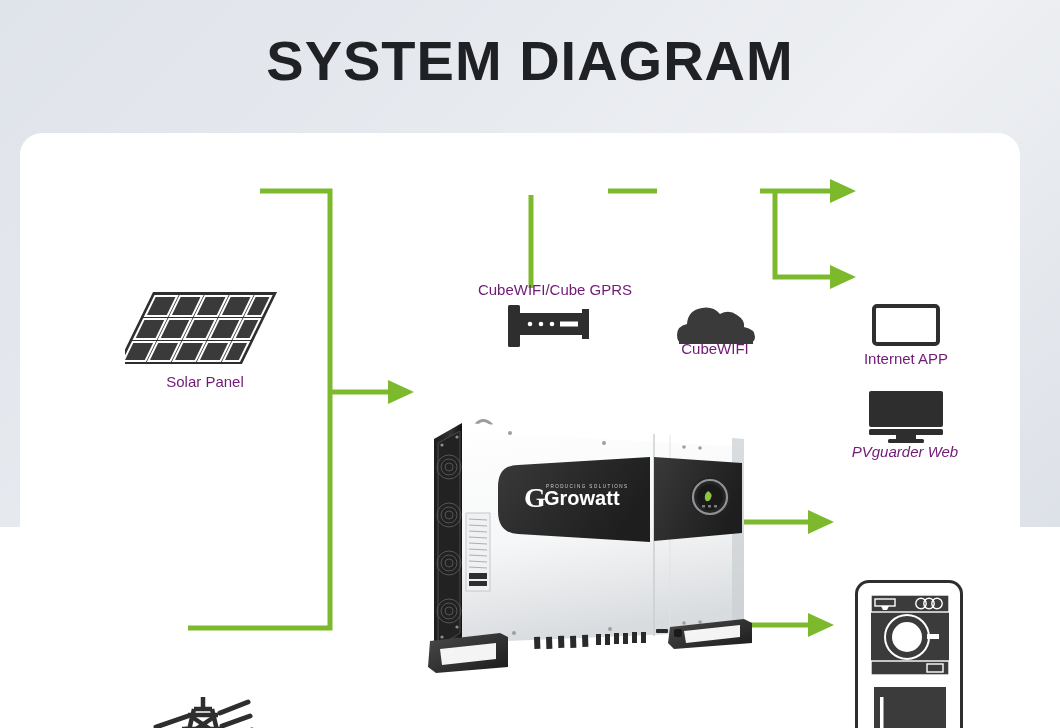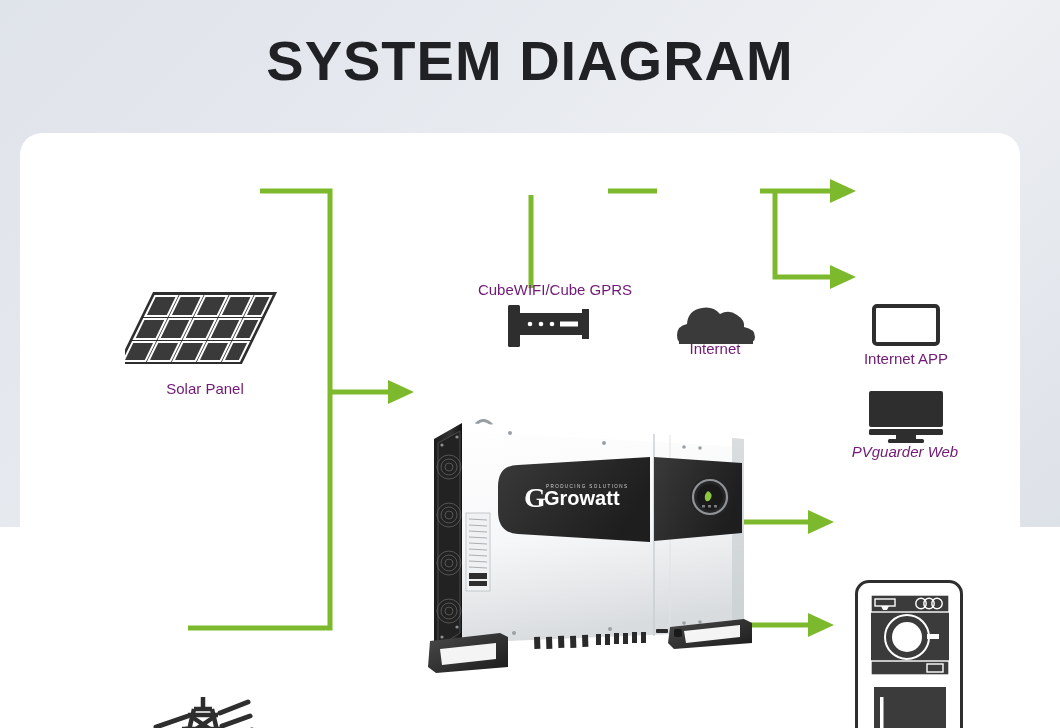--- a/index.html
+++ b/index.html
@@ -152,21 +152,21 @@
             <rect x="104" y="31" width="16" height="20"></rect>
             <rect x="4" y="54" width="22" height="19"></rect>
             <rect x="29" y="54" width="22" height="19"></rect>
             <rect x="54" y="54" width="22" height="19"></rect>
             <rect x="79" y="54" width="22" height="19"></rect>
             <rect x="104" y="54" width="16" height="19"></rect>
           </g>
         </g>
       </svg>
     </div>
-    <div class="lbl" style="left:105px; top:240px; width:160px;margin-top:7px;">Solar Panel</div>
+    <div class="lbl" style="left:105px; top:240px; width:160px;">Solar Panel</div>
 
     <div class="node" id="grid-tower">
       <svg width="110" height="100" viewBox="0 0 110 100">
         <g stroke="#2e2e2e" stroke-width="5" fill="none" stroke-linecap="round">
 
           <line x1="8" y1="42" x2="40" y2="31"></line>
           <line x1="6" y1="55" x2="38" y2="44"></line>
           <line x1="10" y1="68" x2="40" y2="58"></line>
 
           <line x1="72" y1="28" x2="100" y2="17"></line>
@@ -210,21 +210,21 @@
       </svg>
     </div>
 
     <div class="node" id="cloud">
       <svg width="78" height="42" viewBox="0 0 78 42">
         <path d="M 6 40 Q 0 40 0 32 Q 0 23 10 21 Q 11 7 25 5 Q 36 3 43 11
                  Q 52 6 60 12 Q 68 17 67 24 Q 78 26 78 34 Q 78 40 70 40 Z" fill="#3a3a3a"></path>
         <rect x="2" y="35" width="74" height="6" fill="#3a3a3a"></rect>
       </svg>
     </div>
-    <div class="lbl" style="left:645px; top:207px; width:100px;">Internet</div>
+    <div class="lbl" style="left:645px; top:207px; width:100px;">CubeWIFI</div>
 
     <div class="node" id="tablet"></div>
     <div class="lbl" style="left:800px; top:217px; width:172px;">Internet APP</div>
 
     <div class="node" id="monitor">
       <svg width="74" height="52" viewBox="0 0 74 52">
         <rect x="0" y="0" width="74" height="36" rx="2" fill="#2e2e2e"></rect>
         <rect x="0" y="38" width="74" height="6" rx="1.5" fill="#2e2e2e"></rect>
         <rect x="27" y="44" width="20" height="4" fill="#2e2e2e"></rect>
         <rect x="19" y="48" width="36" height="4" rx="1.5" fill="#2e2e2e"></rect>

